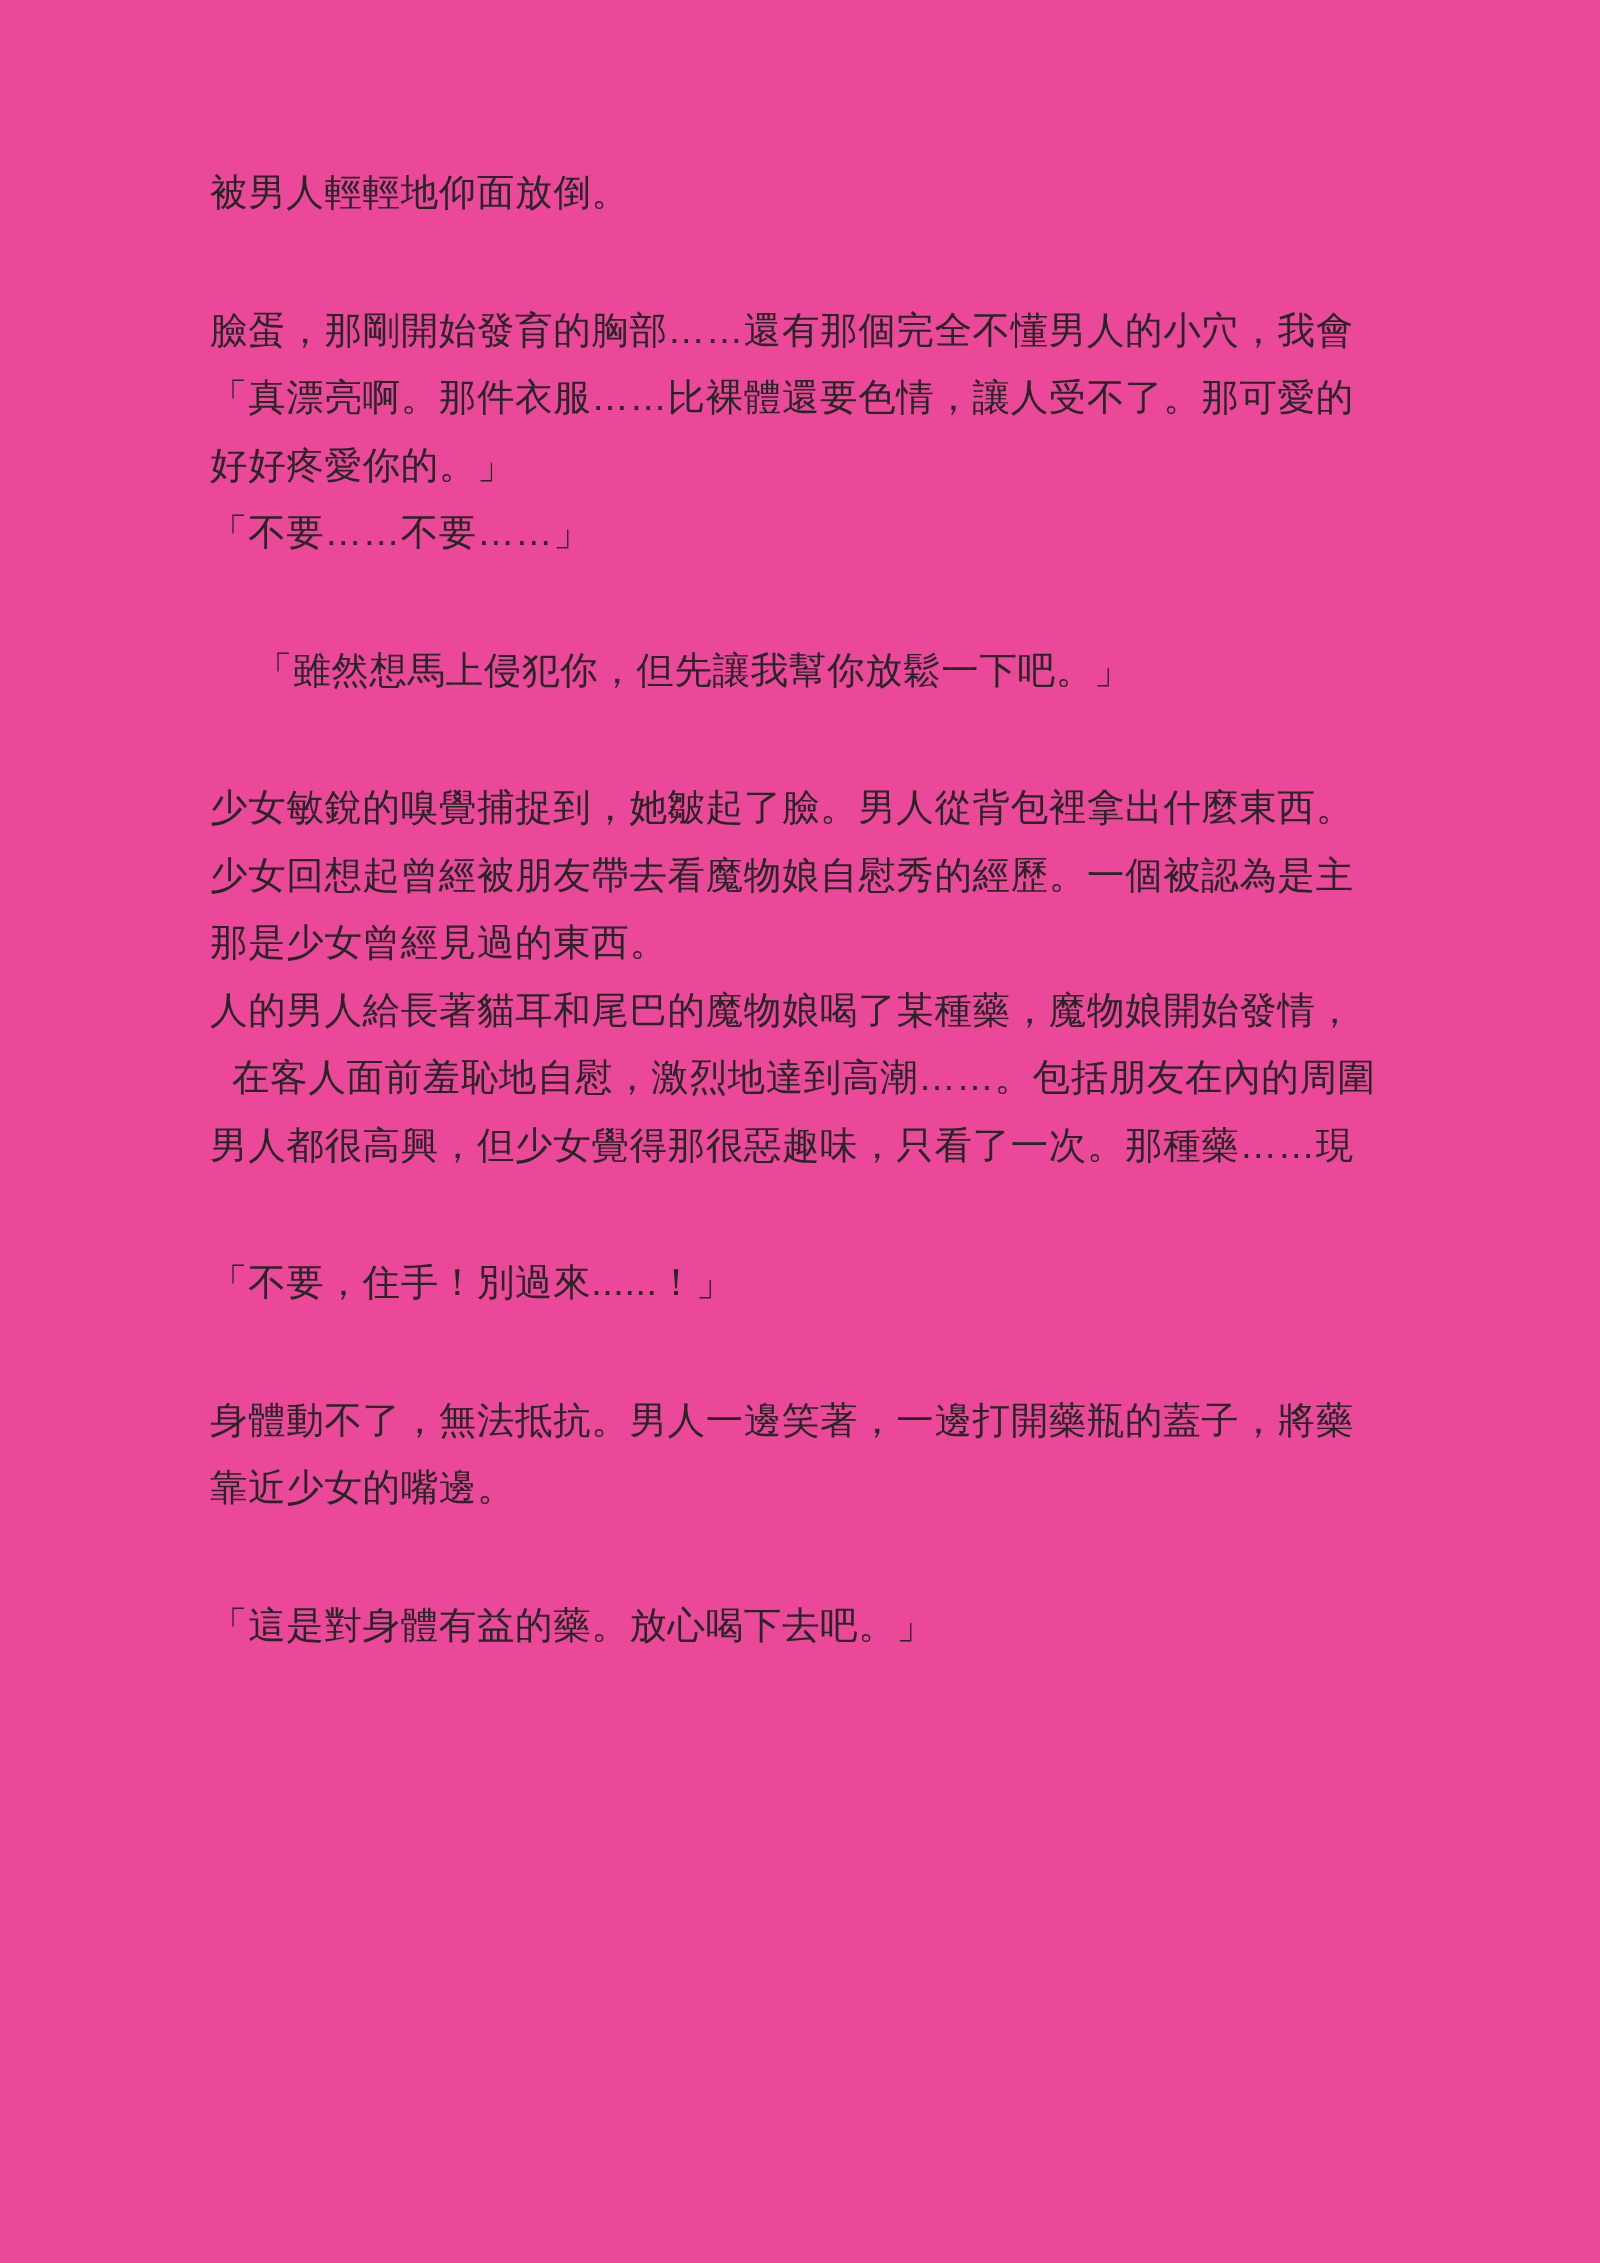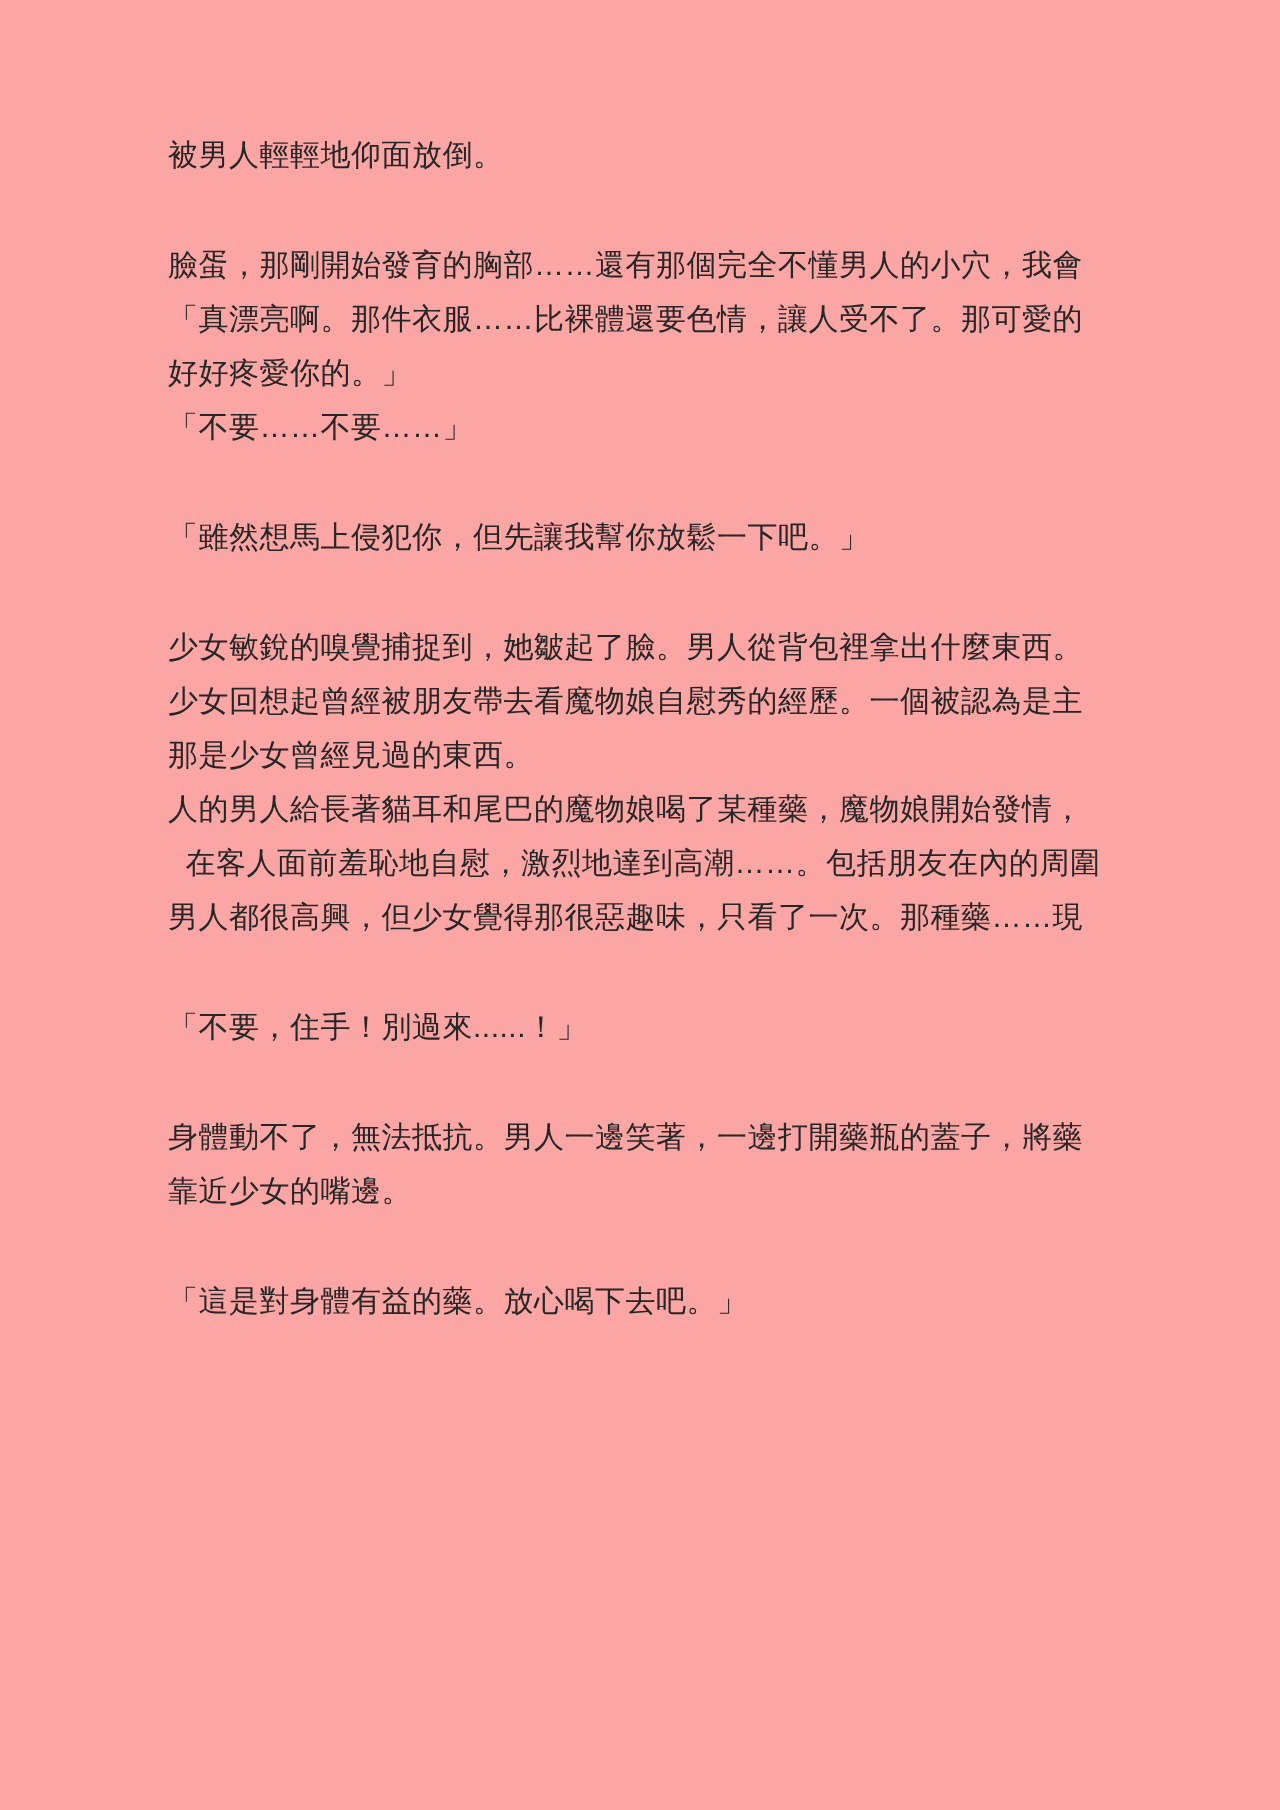--- a/index.html
+++ b/index.html
@@ -37,33 +37,33 @@
     letter-spacing: 0.5px;
     color: #262626;
     font-weight: 400;
     white-space: nowrap;
     text-align: left;
   }
 </style>
 </head>
 <body>
 
-<main class="page" style="background: #fca5a5;">
+<main class="page" style="background: #ec4899;">
   <section class="content">
       <div class="block">
         <div class="line" style="color: rgb(38, 38, 38);">被男人輕輕地仰面放倒。</div>
       </div>
       <div class="block">
         <div class="line" style="color: rgb(38, 38, 38);">臉蛋，那剛開始發育的胸部……還有那個完全不懂男人的小穴，我會</div>
         <div class="line" style="color: rgb(38, 38, 38);">「真漂亮啊。那件衣服……比裸體還要色情，讓人受不了。那可愛的</div>
         <div class="line" style="color: rgb(38, 38, 38);">好好疼愛你的。」</div>
         <div class="line" style="color: rgb(38, 38, 38);">「不要……不要……」</div>
       </div>
       <div class="block">
-        <div class="line" style="color: rgb(38, 38, 38);">「雖然想馬上侵犯你，但先讓我幫你放鬆一下吧。」</div>
+        <div class="line" style="color: rgb(38, 38, 38); margin-left: 36px;">「雖然想馬上侵犯你，但先讓我幫你放鬆一下吧。」</div>
       </div>
       <div class="block">
         <div class="line" style="color: rgb(38, 38, 38);">少女敏銳的嗅覺捕捉到，她皺起了臉。男人從背包裡拿出什麼東西。</div>
         <div class="line" style="color: rgb(38, 38, 38);">少女回想起曾經被朋友帶去看魔物娘自慰秀的經歷。一個被認為是主</div>
         <div class="line" style="color: rgb(38, 38, 38);">那是少女曾經見過的東西。</div>
         <div class="line" style="color: rgb(38, 38, 38);">人的男人給長著貓耳和尾巴的魔物娘喝了某種藥，魔物娘開始發情，</div>
         <div class="line" style="color: rgb(38, 38, 38); text-align: center;">在客人面前羞恥地自慰，激烈地達到高潮……。包括朋友在內的周圍</div>
         <div class="line" style="color: rgb(38, 38, 38);">男人都很高興，但少女覺得那很惡趣味，只看了一次。那種藥……現</div>
       </div>
       <div class="block">

